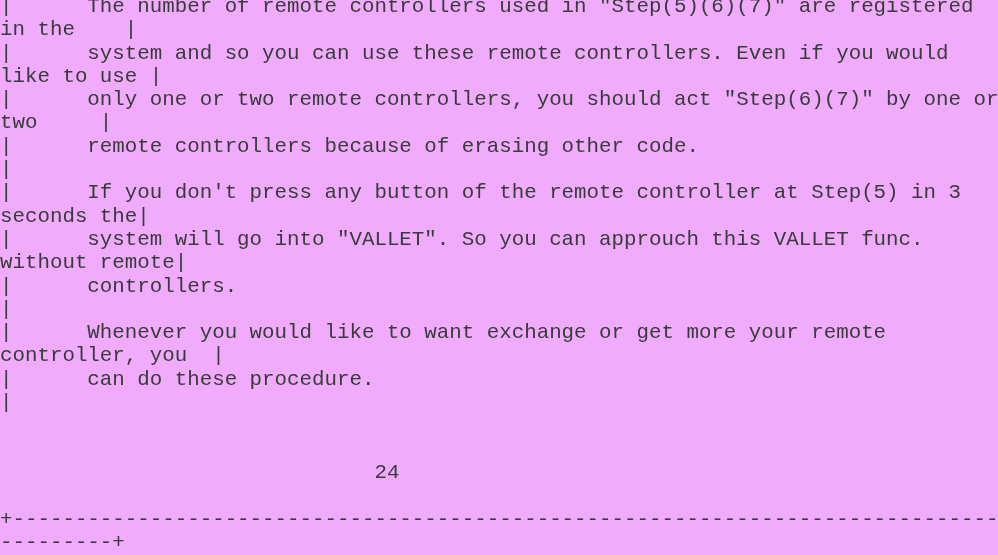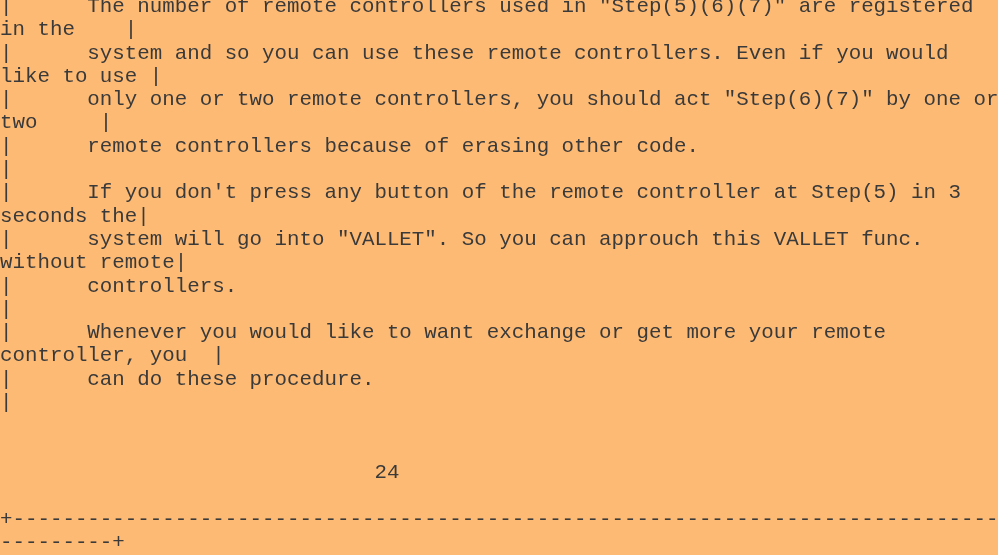--- a/index.html
+++ b/index.html
@@ -9,21 +9,21 @@
   body {
     width: 998px;
     height: 555px;
     background: #ffffff;
     overflow: hidden;
   }
   .page {
     width: 998px;
     height: 555px;
     overflow: hidden;
-    background: #fdba74;
+    background: #f0abfc;
   }
   .page-text {
     margin: -5px 0 0 0;
     padding: 0;
     font-family: "Liberation Mono", "DejaVu Sans Mono", monospace;
     font-size: 20.8px;
     line-height: 23.3px;
     color: #3a3a3a;
     white-space: pre;
     letter-spacing: 0;

